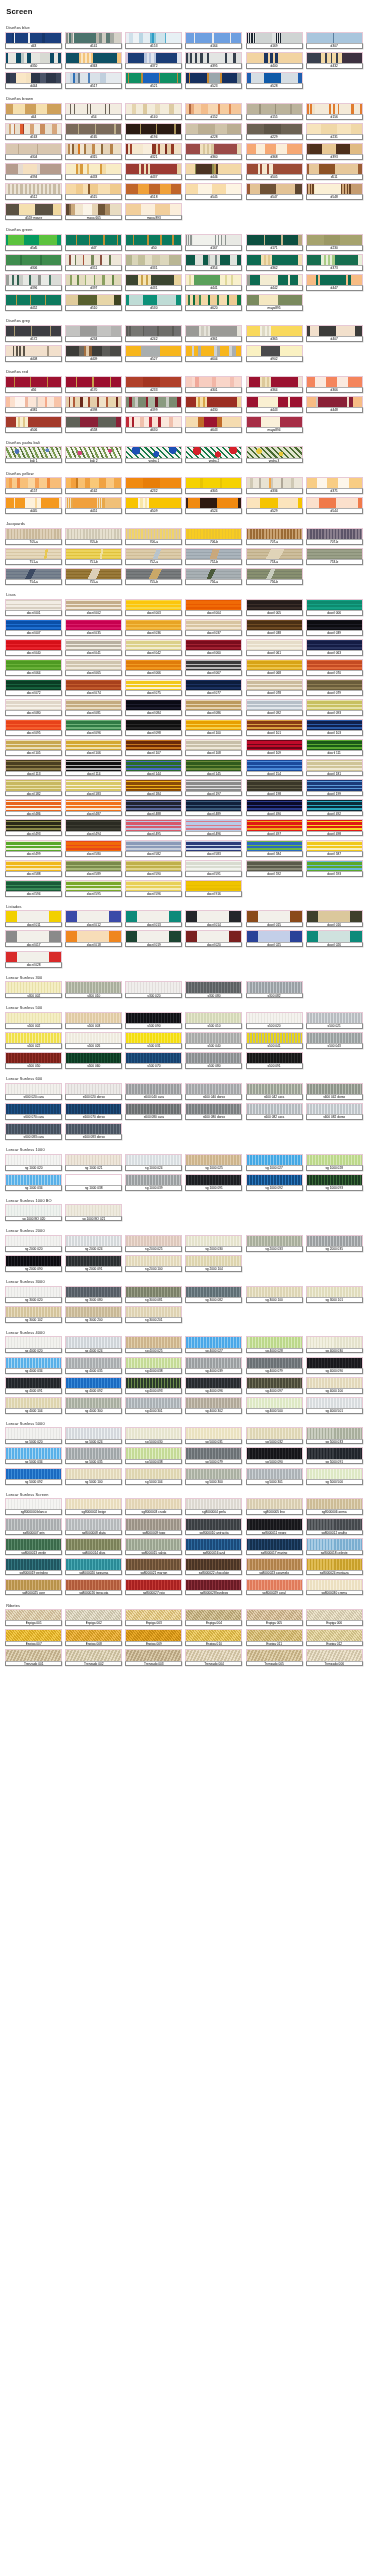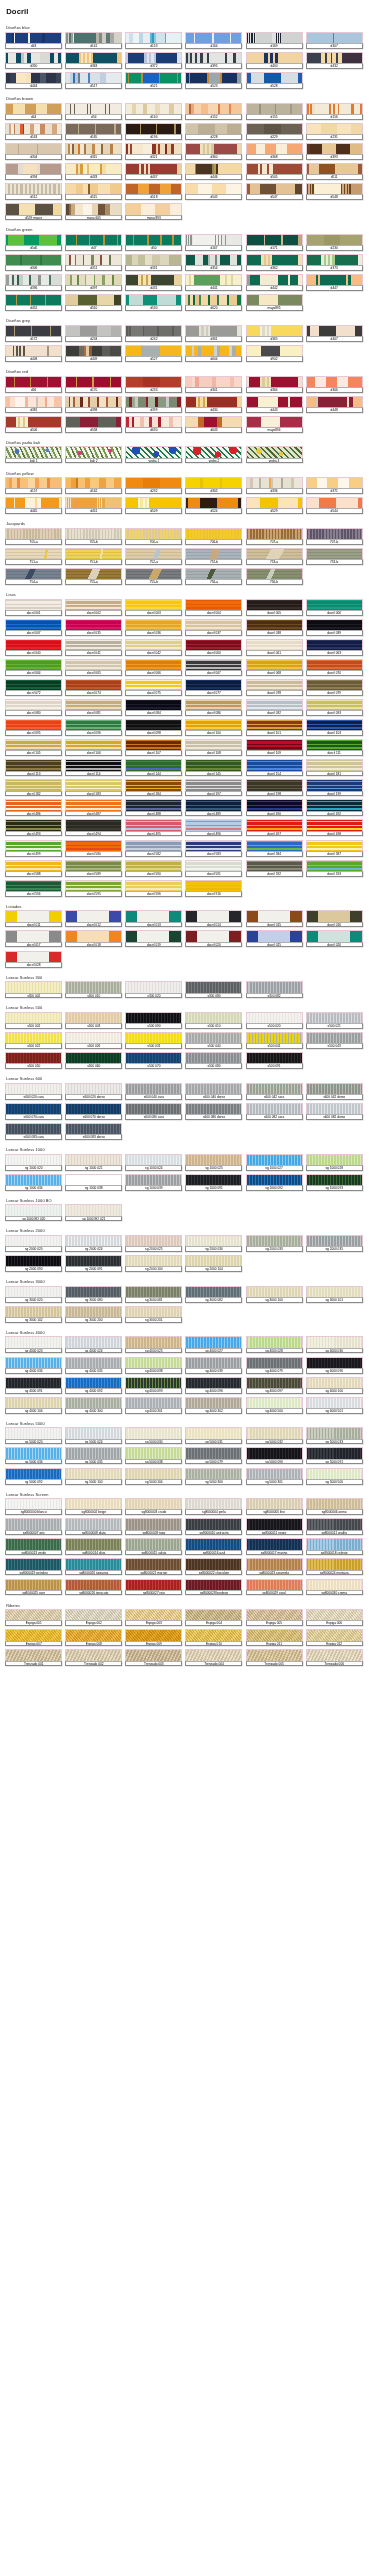--- a/index.html
+++ b/index.html
@@ -59,21 +59,21 @@
     text-align:center;
     color:#000;
     overflow:hidden;
     white-space:nowrap;
   }
 </style>
 </head>
 <body>
 
 <div class="page">
-  <h1 class="page-title">Docril</h1>
+  <h1 class="page-title">Screen</h1>
   <div id="sections-root">
       <div class="section">
         <div class="section-title">Diseños blue</div>
         <div class="grid">
           <div class="swatch">
             <div class="swatch-img" style="background: repeating-linear-gradient(90deg, rgb(28, 63, 126) 0px, rgb(28, 63, 126) 10%, rgb(23, 56, 111) 10%, rgb(23, 56, 111) 14%, rgb(238, 241, 246) 14%, rgb(238, 241, 246) 16%, rgb(28, 63, 126) 16%, rgb(28, 63, 126) 40%, rgb(238, 241, 246) 40%, rgb(238, 241, 246) 43%, rgb(28, 63, 126) 43%, rgb(28, 63, 126) 66%, rgb(22, 53, 107) 66%, rgb(22, 53, 107) 70%, rgb(28, 63, 126) 70%, rgb(28, 63, 126) 100%);"></div>
             <div class="swatch-label">d43</div>
           </div>
           <div class="swatch">
             <div class="swatch-img" style="background: repeating-linear-gradient(90deg, rgb(139, 144, 137) 0px, rgb(139, 144, 137) 3%, rgb(216, 213, 204) 3%, rgb(216, 213, 204) 6%, rgb(79, 118, 112) 6%, rgb(79, 118, 112) 9%, rgb(154, 160, 154) 9%, rgb(154, 160, 154) 12%, rgb(232, 229, 220) 12%, rgb(232, 229, 220) 15%, rgb(76, 115, 109) 15%, rgb(76, 115, 109) 55%, rgb(182, 179, 168) 55%, rgb(182, 179, 168) 60%, rgb(125, 139, 132) 60%, rgb(125, 139, 132) 66%, rgb(207, 204, 194) 66%, rgb(207, 204, 194) 72%, rgb(93, 122, 116) 72%, rgb(93, 122, 116) 80%, rgb(166, 170, 162) 80%, rgb(166, 170, 162) 88%, rgb(213, 210, 200) 88%, rgb(213, 210, 200) 100%);"></div>

